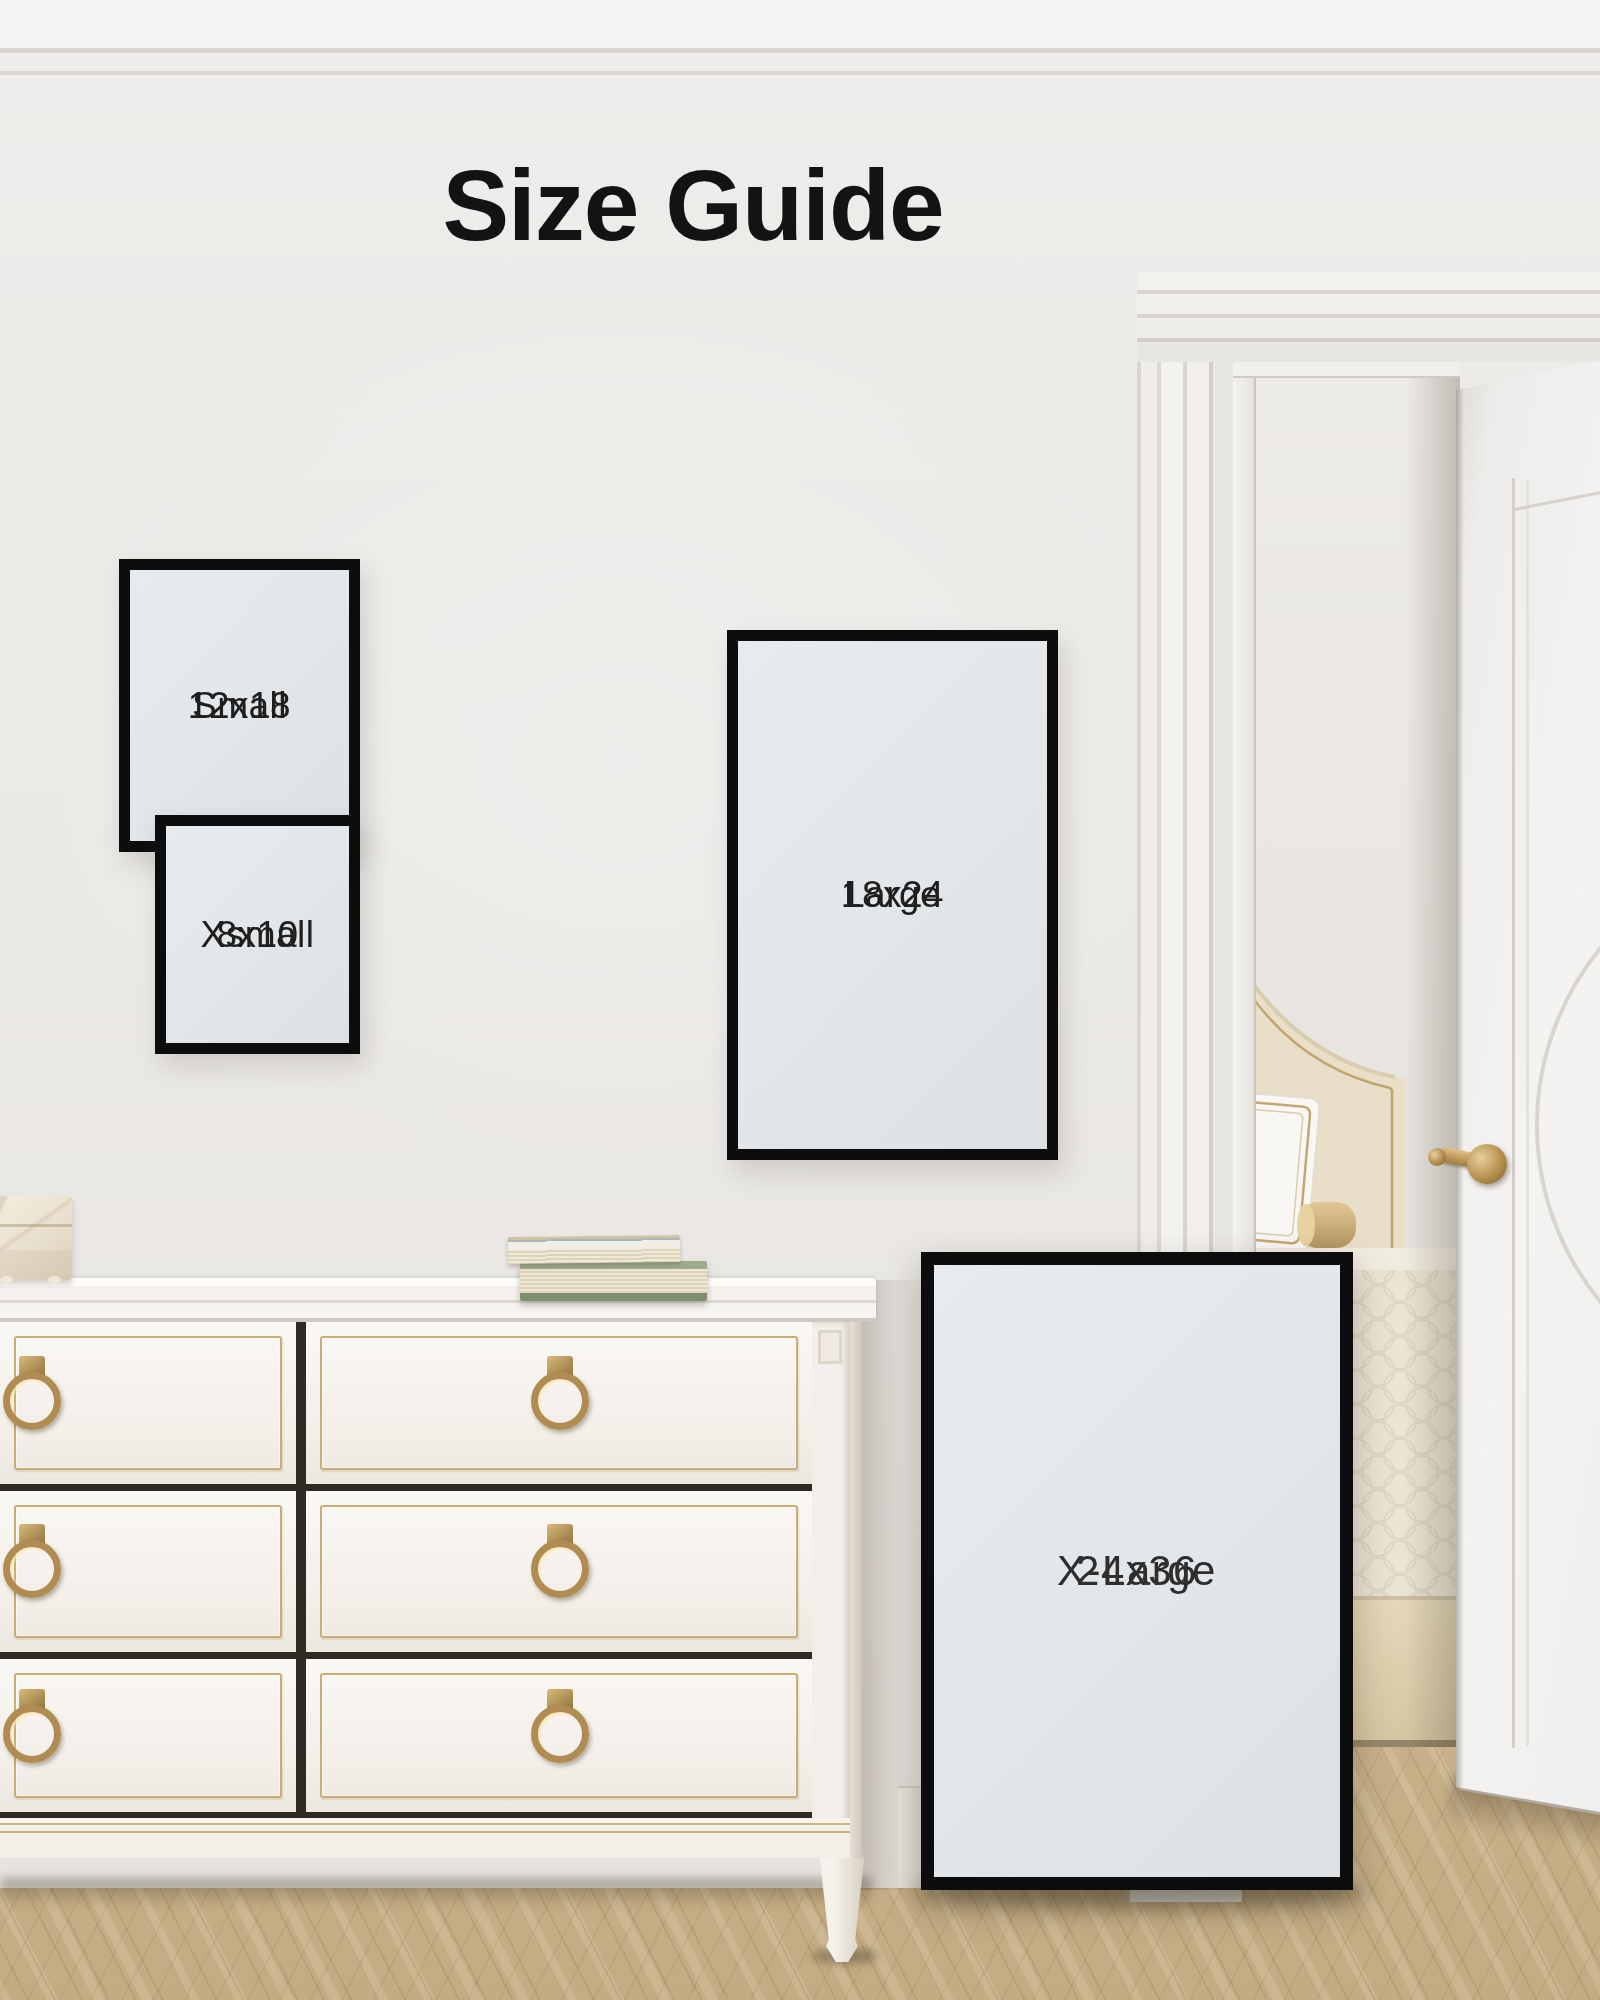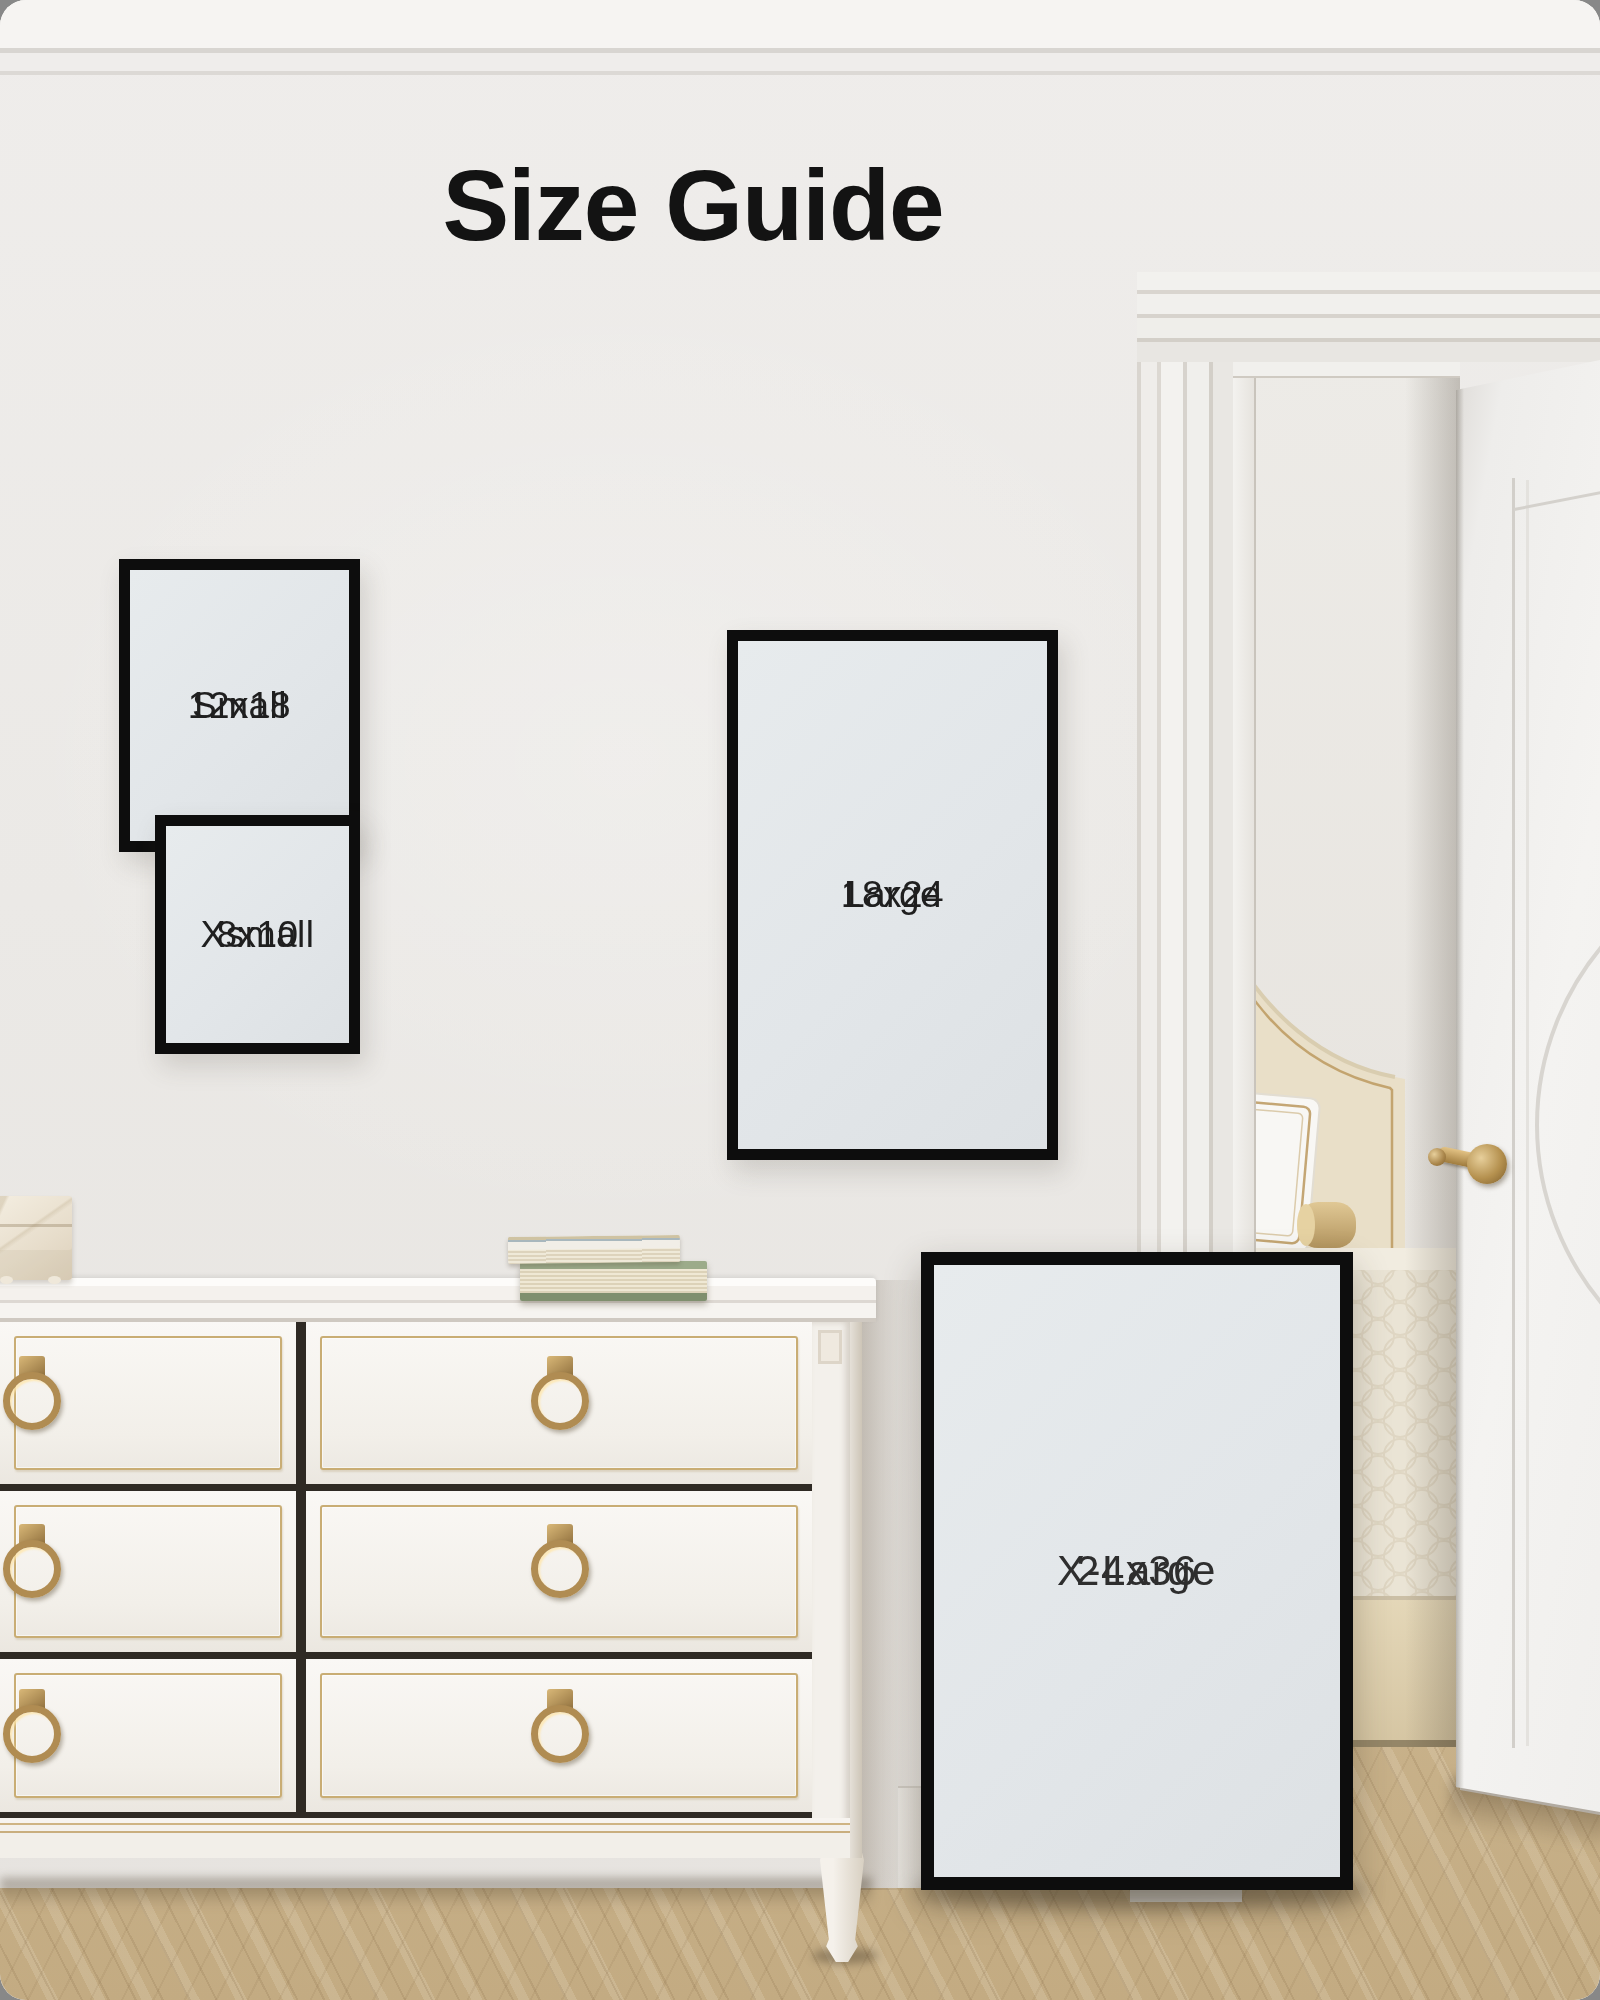--- a/index.html
+++ b/index.html
@@ -1,20 +1,19 @@
 <!DOCTYPE html>
 <html style="--frame-border: #0d0d0d; --title-text: #131313; --label-text: #1f1f1f;"><head>
 <meta charset="utf-8">
 <style>
   html,body{margin:0;padding:0;background:#888;}
   #canvas{
     position:relative;width:1600px;height:2000px;overflow:hidden;
     font-family:"Liberation Sans","DejaVu Sans",sans-serif;
     background:#ebe9e6;
-    border-radius:26px;
   }
   #canvas *{position:absolute;box-sizing:border-box;}
 
   
   .wall{inset:0;
     background:
       radial-gradient(900px 700px at 620px 760px, rgba(255,255,255,.20), rgba(255,255,255,0) 70%),
       linear-gradient(180deg,#efedeb 0%,#ebe9e6 45%,#e6e3df 100%);}
   .crown{left:0;top:0;width:1600px;height:78px;
     background:linear-gradient(180deg,#f6f4f2 0 48px,#d8d5d1 48px 53px,#efedeb 53px 71px,#dcd9d5 71px 75px,rgba(0,0,0,0) 75px);}

